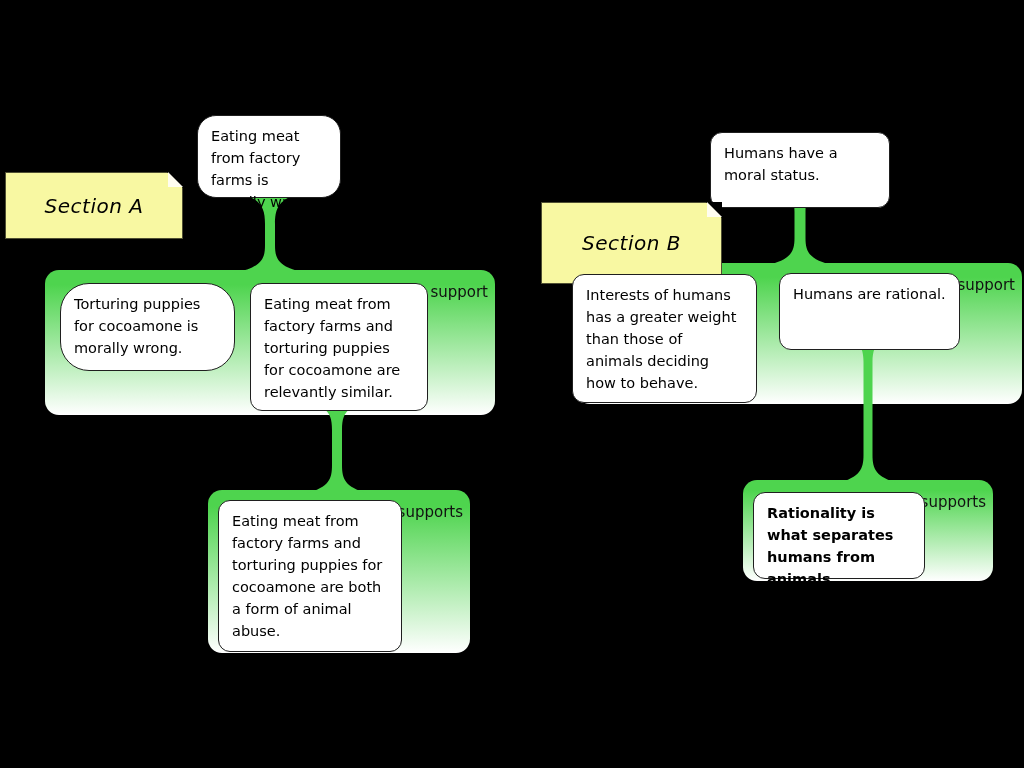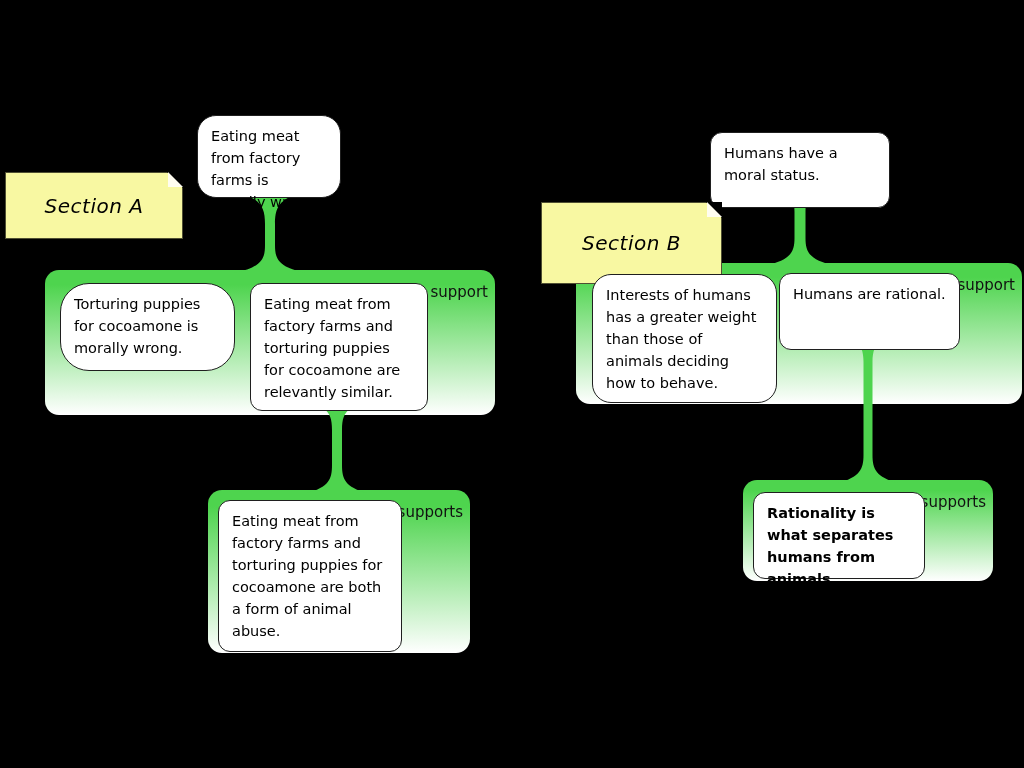--- a/index.html
+++ b/index.html
@@ -90,20 +90,20 @@
 
   <div>
     <div class="box" style="left:710px; top:132px; width:180px; height:76px;">Humans have a moral status.</div>
 
     <div class="note" style="left:541px; top:171px; width:181px; height:82px;margin-top:31px;">
       <span class="cut"></span>
       <span class="flap"></span>
       <span>Section B</span>
     </div>
 
-    <div class="box" style="left:592px; top:274px; width:185px; height:129px;border-radius:19px;">Interests of humans has a greater weight than those of animals deciding how to behave.</div>
+    <div class="box" style="left:572px; top:274px; width:185px; height:129px;">Interests of humans has a greater weight than those of animals deciding how to behave.</div>
 
     <div class="box" style="left:779px; top:273px; width:181px; height:77px;">Humans are rational.</div>
 
     <div class="box" style="left:753px; top:492px; width:172px; height:87px;font-weight:bold;">Rationality is what separates humans from animals.</div>
   </div>
 
 </div>
 
 </body></html>

